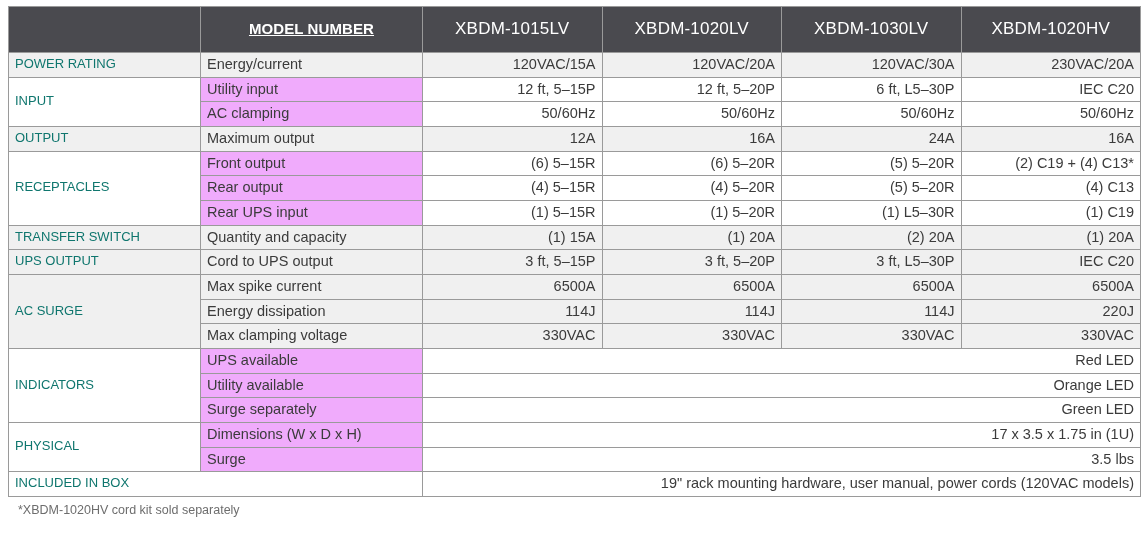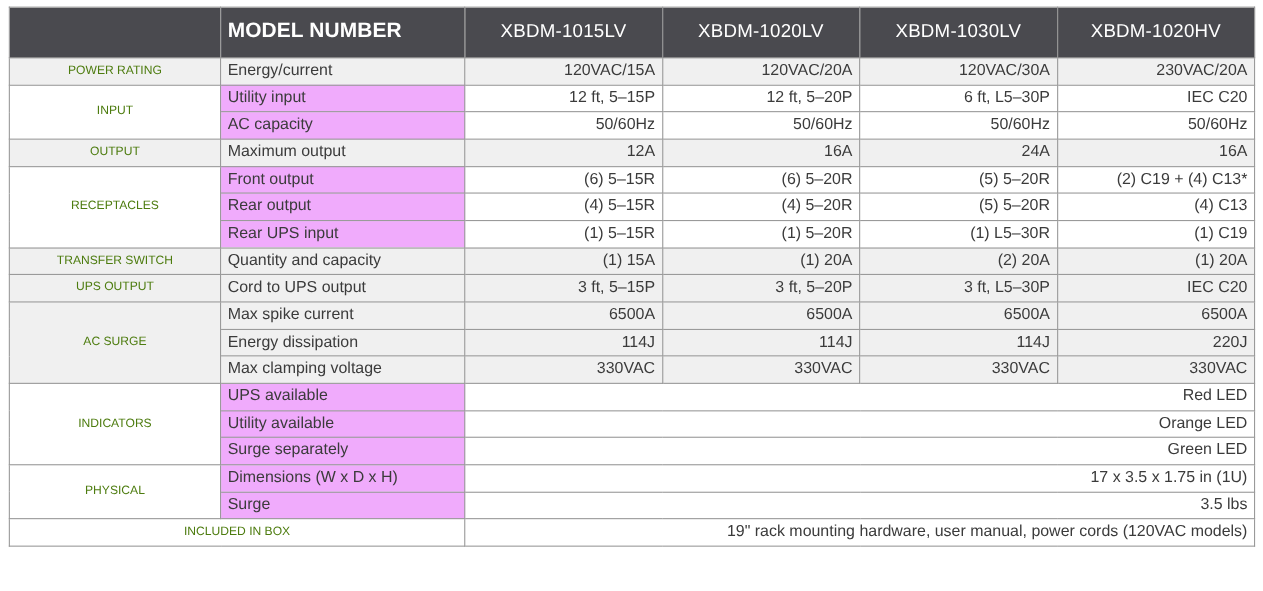--- a/index.html
+++ b/index.html
@@ -42,35 +42,36 @@
     background: #4a4a4f;
     color: #ffffff;
     font-weight: bold;
     border: 1px solid #4a4a4f;
     height: 38px;
   }
   thead th.blank {
     background: #4a4a4f;
   }
   thead th.label-head {
-    text-align: left;
-    font-size: 19px;
+    text-align: center;
+    font-size: 15px;
     letter-spacing: .1px;
+    text-decoration: underline;
   }
   thead th.model-head {
     text-align: center;
     font-size: 17px;
     font-weight: normal;
     letter-spacing: .2px;
   }
 
   td.cat {
-    text-align: center;
-    font-size: 11px;
-    color: #4d7c0f;
+    text-align: left;
+    font-size: 13px;
+    color: #0f766e;
     background: #ffffff;
     padding-left: 8px;
   }
   td.attr {
     text-align: left;
     font-size: 14.5px;
     background: #f0abfc;
     padding-left: 8px;
   }
   td.val {
@@ -126,21 +127,21 @@
 
       <tr>
         <td class="cat" rowspan="2">INPUT</td>
         <td class="attr">Utility input</td>
         <td class="val">12 ft, 5–15P</td>
         <td class="val">12 ft, 5–20P</td>
         <td class="val">6 ft, L5–30P</td>
         <td class="val">IEC C20</td>
       </tr>
       <tr>
-        <td class="attr">AC capacity</td>
+        <td class="attr">AC clamping</td>
         <td class="val">50/60Hz</td>
         <td class="val">50/60Hz</td>
         <td class="val">50/60Hz</td>
         <td class="val">50/60Hz</td>
       </tr>
 
       <tr class="shade">
         <td class="cat">OUTPUT</td>
         <td class="attr">Maximum output</td>
         <td class="val">12A</td>
@@ -237,13 +238,14 @@
         <td class="val span-all" colspan="4">3.5 lbs</td>
       </tr>
 
       <tr>
         <td class="cat" colspan="2">INCLUDED IN BOX</td>
         <td class="val span-all" colspan="4">19" rack mounting hardware, user manual, power cords (120VAC models)</td>
       </tr>
     </tbody>
   </table>
 
+  <div class="footnote">*XBDM-1020HV cord kit sold separately</div>
 </div>
 
 </body></html>

